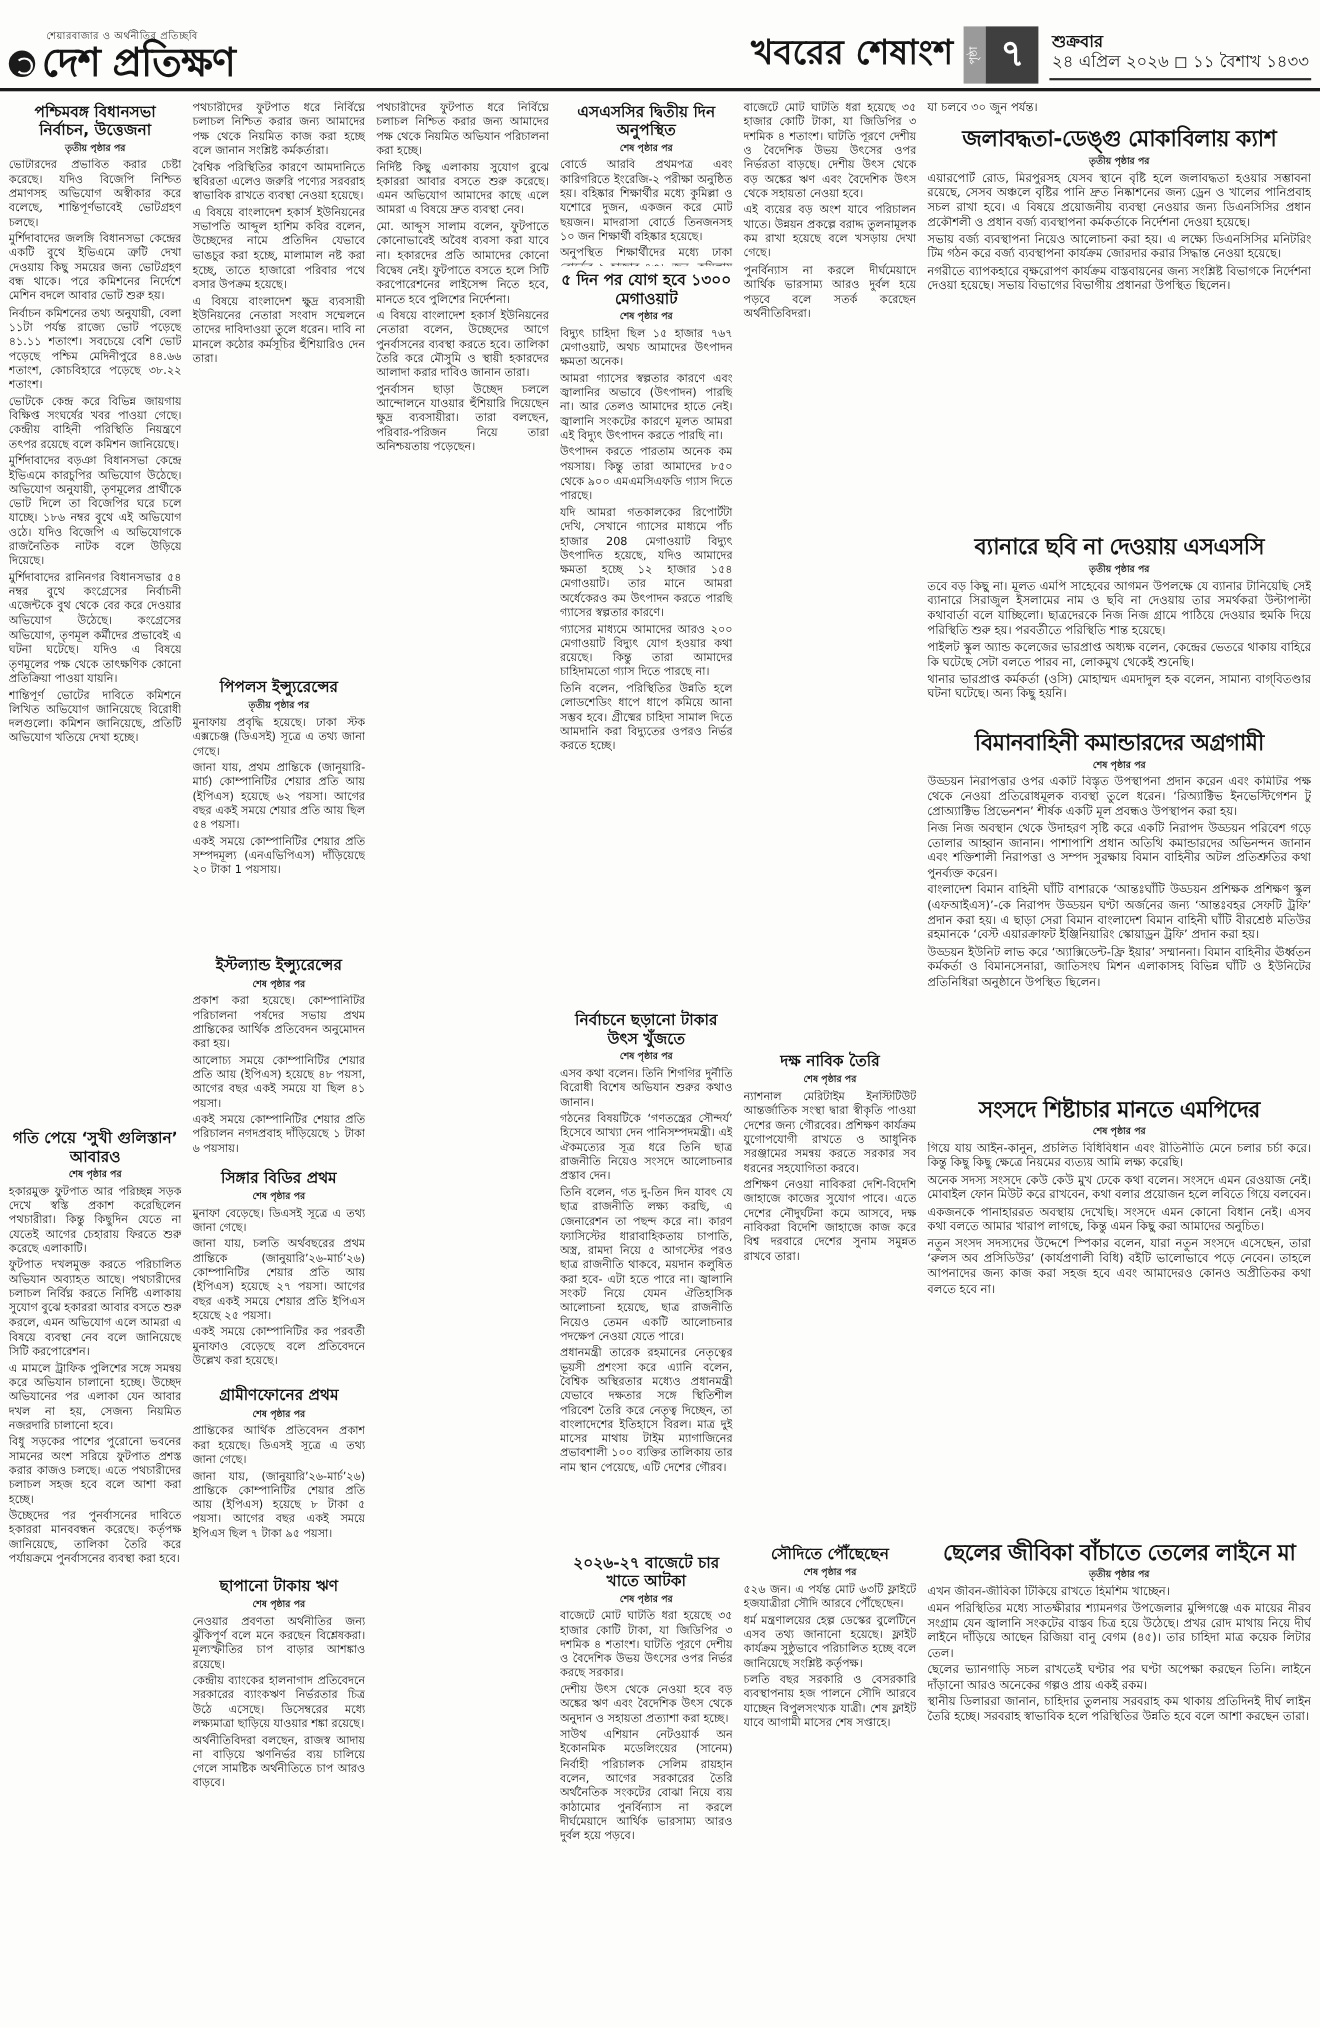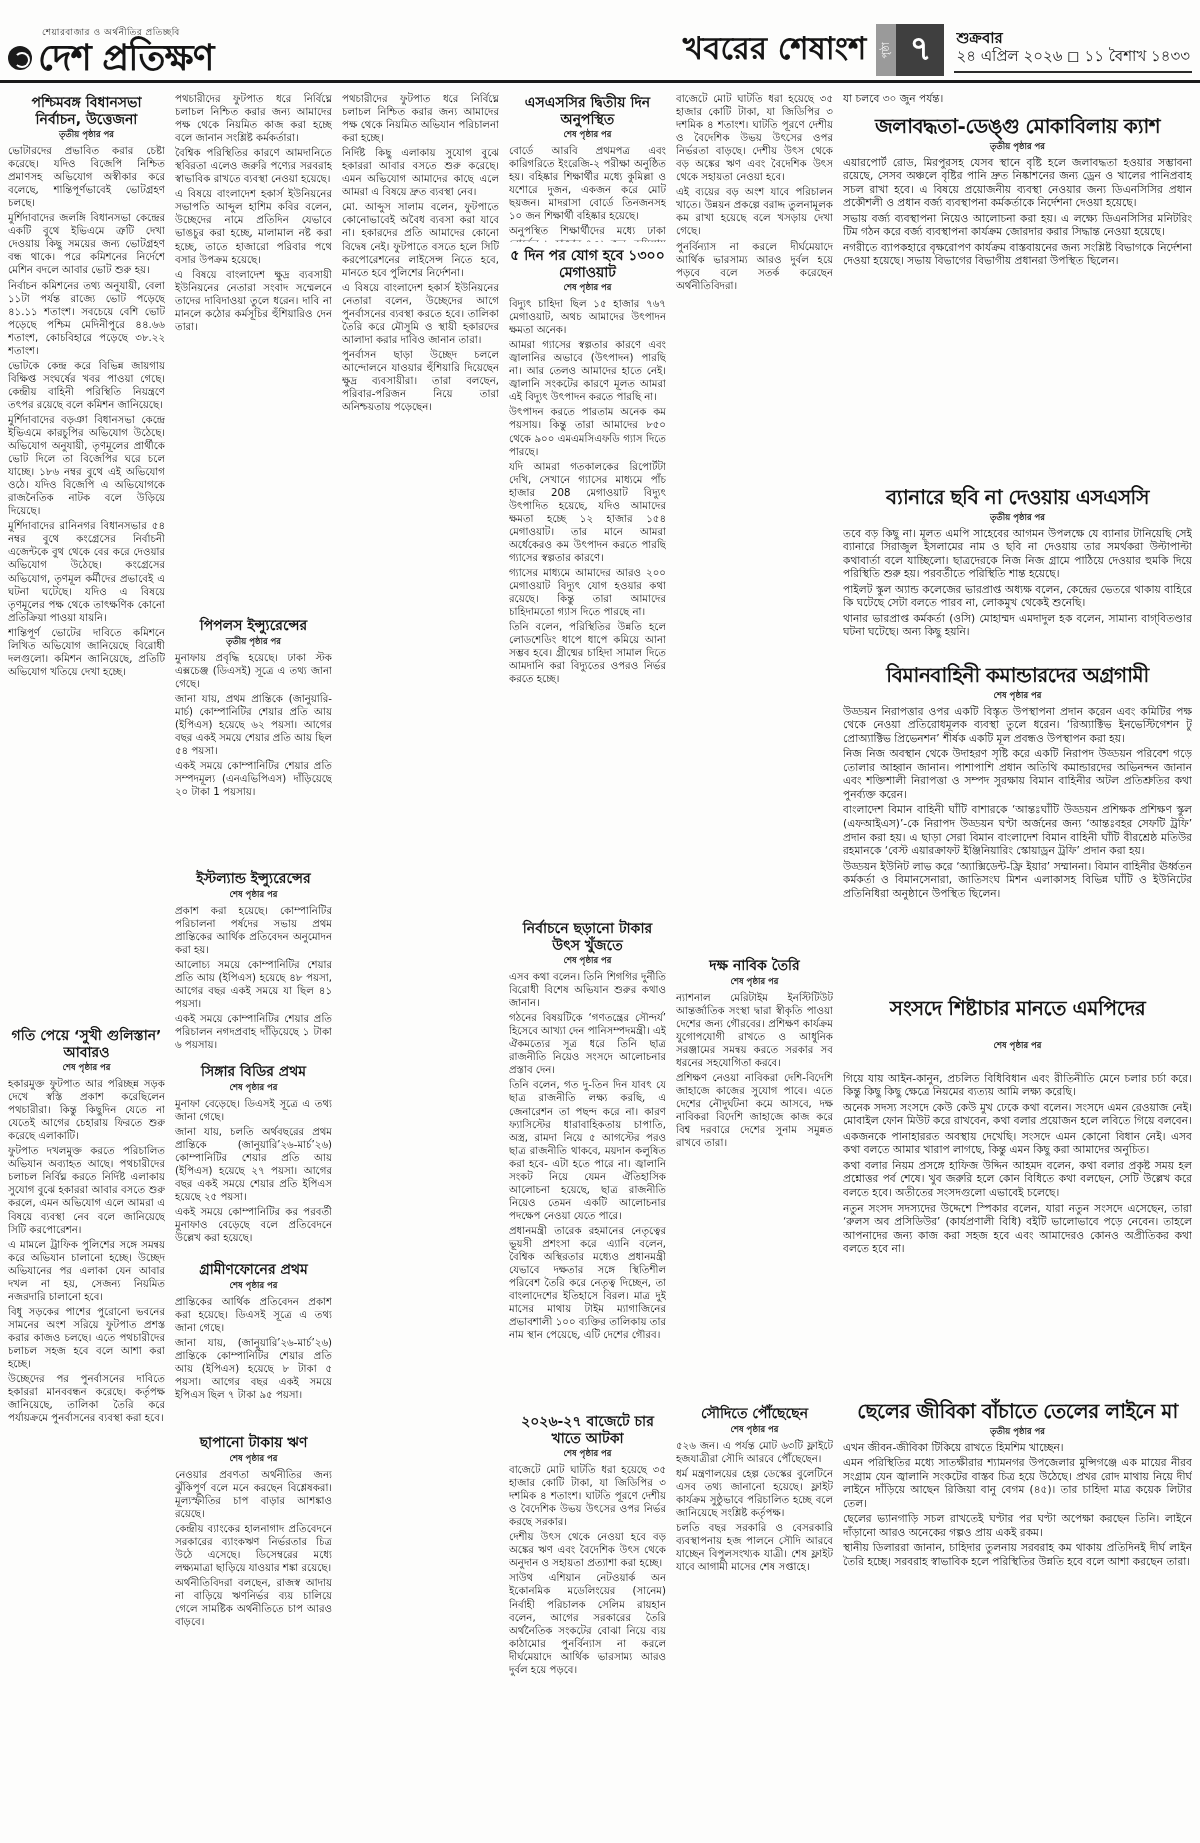--- a/index.html
+++ b/index.html
@@ -262,28 +262,27 @@
       <div class="article" style="height: 330px;">
         <h2 class="hl">বিমানবাহিনী কমান্ডারদের অগ্রগামী</h2>
         <div class="contline">শেষ পৃষ্ঠার পর</div>
         <div class="abody">
           <p>উড্ডয়ন নিরাপত্তার ওপর একটি বিস্তৃত উপস্থাপনা প্রদান করেন এবং কমিটির পক্ষ থেকে নেওয়া প্রতিরোধমূলক ব্যবস্থা তুলে ধরেন। ‘রিঅ্যাক্টিভ ইনভেস্টিগেশন টু প্রোঅ্যাক্টিভ প্রিভেনশন’ শীর্ষক একটি মূল প্রবন্ধও উপস্থাপন করা হয়।</p>
           <p>নিজ নিজ অবস্থান থেকে উদাহরণ সৃষ্টি করে একটি নিরাপদ উড্ডয়ন পরিবেশ গড়ে তোলার আহ্বান জানান। পাশাপাশি প্রধান অতিথি কমান্ডারদের অভিনন্দন জানান এবং শক্তিশালী নিরাপত্তা ও সম্পদ সুরক্ষায় বিমান বাহিনীর অটল প্রতিশ্রুতির কথা পুনর্ব্যক্ত করেন।</p>
           <p>বাংলাদেশ বিমান বাহিনী ঘাঁটি বাশারকে ‘আন্তঃঘাঁটি উড্ডয়ন প্রশিক্ষক প্রশিক্ষণ স্কুল (এফআইএস)’-কে নিরাপদ উড্ডয়ন ঘণ্টা অর্জনের জন্য ‘আন্তঃবহর সেফটি ট্রফি’ প্রদান করা হয়। এ ছাড়া সেরা বিমান বাংলাদেশ বিমান বাহিনী ঘাঁটি বীরশ্রেষ্ঠ মতিউর রহমানকে ‘বেস্ট এয়ারক্রাফট ইঞ্জিনিয়ারিং স্কোয়াড্রন ট্রফি’ প্রদান করা হয়।</p>
           <p>উড্ডয়ন ইউনিট লাভ করে ‘অ্যাক্সিডেন্ট-ফ্রি ইয়ার’ সম্মাননা। বিমান বাহিনীর ঊর্ধ্বতন কর্মকর্তা ও বিমানসেনারা, জাতিসংঘ মিশন এলাকাসহ বিভিন্ন ঘাঁটি ও ইউনিটের প্রতিনিধিরা অনুষ্ঠানে উপস্থিত ছিলেন।</p>
         </div>
       </div>
-      <div class="article" style="height: 400px; gap: 17px;">
+      <div class="article" style="height: 400px;">
         <h2 class="hl">সংসদে শিষ্টাচার মানতে এমপিদের</h2>
         <div class="contline">শেষ পৃষ্ঠার পর</div>
         <div class="abody">
           <p>গিয়ে যায় আইন-কানুন, প্রচলিত বিধিবিধান এবং রীতিনীতি মেনে চলার চর্চা করে। কিন্তু কিছু কিছু ক্ষেত্রে নিয়মের ব্যত্যয় আমি লক্ষ্য করেছি।</p>
           <p>অনেক সদস্য সংসদে কেউ কেউ মুখ ঢেকে কথা বলেন। সংসদে এমন রেওয়াজ নেই। মোবাইল ফোন মিউট করে রাখবেন, কথা বলার প্রয়োজন হলে লবিতে গিয়ে বলবেন।</p>
           <p>একজনকে পানাহাররত অবস্থায় দেখেছি। সংসদে এমন কোনো বিধান নেই। এসব কথা বলতে আমার খারাপ লাগছে, কিন্তু এমন কিছু করা আমাদের অনুচিত।</p>
-          <p>কথা বলার নিয়ম প্রসঙ্গে হাফিজ উদ্দিন আহমদ বলেন, কথা বলার প্রকৃষ্ট সময় হল প্রশ্নোত্তর পর্ব শেষে। খুব জরুরি হলে কোন বিধিতে কথা বলছেন, সেটি উল্লেখ করে বলতে হবে। অতীতের সংসদগুলো এভাবেই চলেছে।</p>
           <p>নতুন সংসদ সদস্যদের উদ্দেশে স্পিকার বলেন, যারা নতুন সংসদে এসেছেন, তারা ‘রুলস অব প্রসিডিউর’ (কার্যপ্রণালী বিধি) বইটি ভালোভাবে পড়ে নেবেন। তাহলে আপনাদের জন্য কাজ করা সহজ হবে এবং আমাদেরও কোনও অপ্রীতিকর কথা বলতে হবে না।</p>
         </div>
       </div>
       <div class="article" style="height: 452px;">
         <h2 class="hl">ছেলের জীবিকা বাঁচাতে তেলের লাইনে মা</h2>
         <div class="contline">তৃতীয় পৃষ্ঠার পর</div>
         <div class="abody">
           <p>এখন জীবন-জীবিকা টিকিয়ে রাখতে হিমশিম খাচ্ছেন।</p>
           <p>এমন পরিস্থিতির মধ্যে সাতক্ষীরার শ্যামনগর উপজেলার মুন্সিগঞ্জে এক মায়ের নীরব সংগ্রাম যেন জ্বালানি সংকটের বাস্তব চিত্র হয়ে উঠেছে। প্রখর রোদ মাথায় নিয়ে দীর্ঘ লাইনে দাঁড়িয়ে আছেন রিজিয়া বানু বেগম (৪৫)। তার চাহিদা মাত্র কয়েক লিটার তেল।</p>
           <p>ছেলের ভ্যানগাড়ি সচল রাখতেই ঘণ্টার পর ঘণ্টা অপেক্ষা করছেন তিনি। লাইনে দাঁড়ানো আরও অনেকের গল্পও প্রায় একই রকম।</p>

